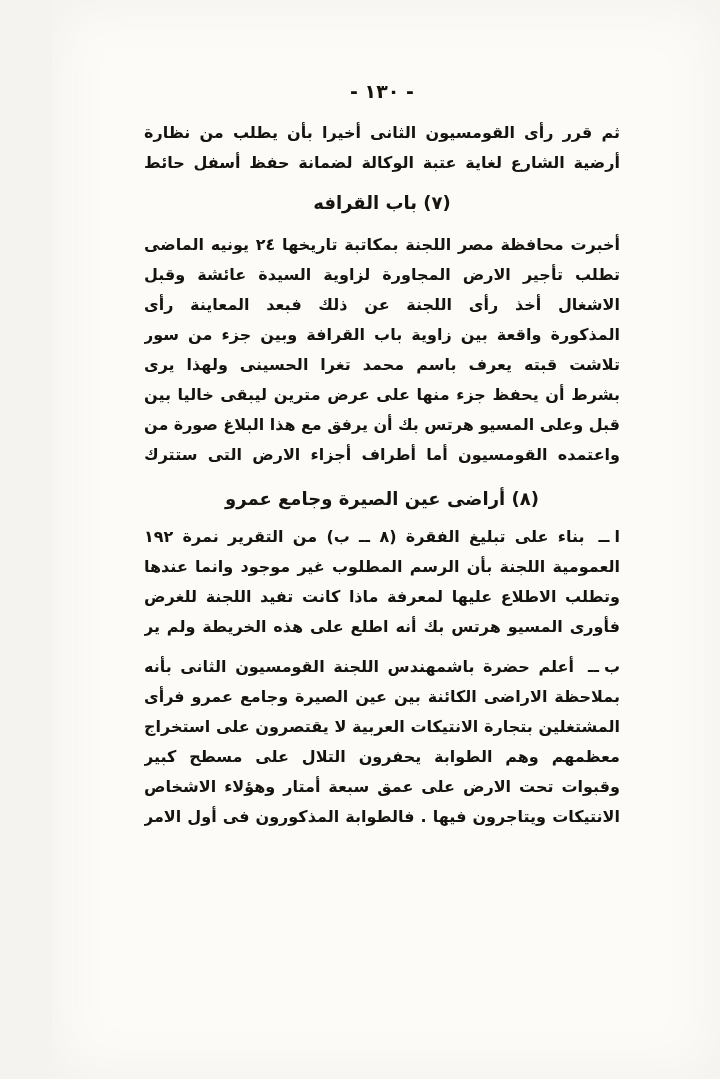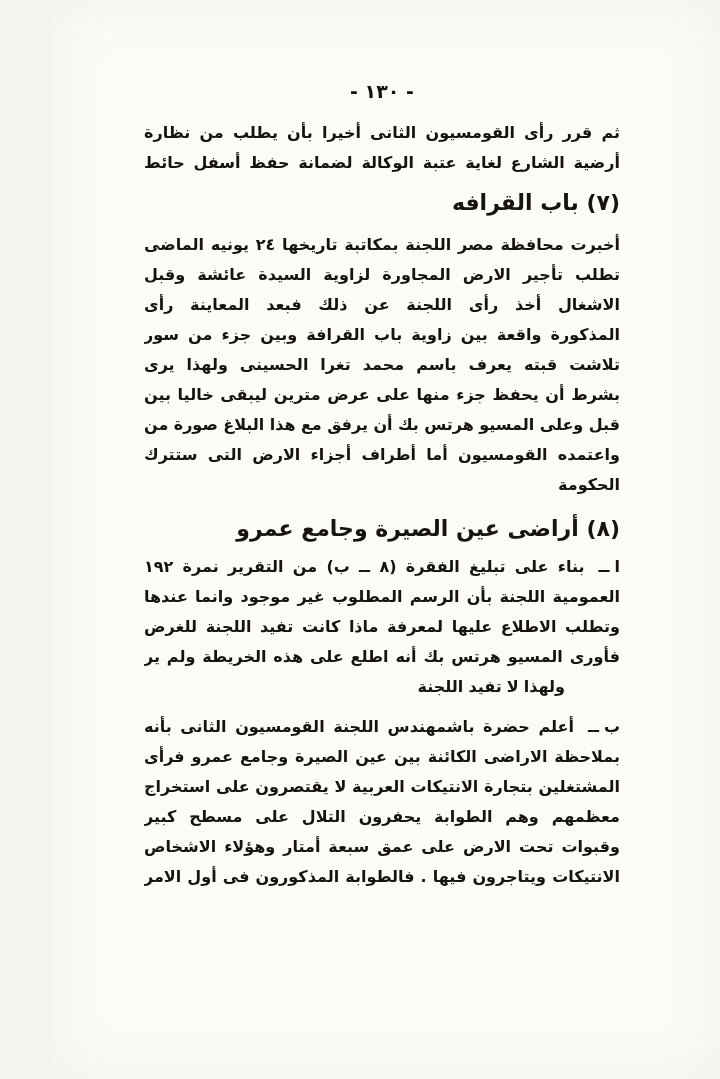--- a/index.html
+++ b/index.html
@@ -34,21 +34,22 @@
   .line {
     text-align: justify;
     text-align-last: justify;
     height: 30px;
     overflow: hidden;
     word-spacing: -0.5px;
   }
   .line.short { text-align-last: right; }
   .line.end-indent { padding-right: 55px; }
   .heading {
-    font-size: 22px;
+    text-align: center;
+    font-size: 18px;
     line-height: 30px;
     margin: 10px 0 12px;
   }
   .heading.h8 { margin: 14px 0 8px; }
   .item { margin: 0; }
   .item + .item { margin-top: 10px; }
   .line.first { display: flex; gap: 14px; }
   .line.first .marker { flex: 0 0 auto; text-align: right; }
   .line.first .itext {
     flex: 1;
@@ -73,34 +74,32 @@
 
   <div class="para">
     <div class="line">أخبرت محافظة مصر اللجنة بمكاتبة تاريخها ٢٤ يونيه الماضى نمرة ٢٢٢٢ بأن الاهالى</div>
     <div class="line">تطلب تأجير الارض المجاورة لزاوية السيدة عائشة وقبل الاقرار على شئ تريد نظارة</div>
     <div class="line">الاشغال أخذ رأى اللجنة عن ذلك فبعد المعاينة رأى القومسيون الثانى أن الارض</div>
     <div class="line">المذكورة واقعة بين زاوية باب القرافة وبين جزء من سور البلد القديم وضريح أثرى</div>
     <div class="line">تلاشت قبته يعرف باسم محمد تغرا الحسينى ولهذا يرى القومسيون أنه يمكن تأجير الارض</div>
     <div class="line">بشرط أن يحفظ جزء منها على عرض مترين ليبقى خاليا بين الارض والآثار التى ذكرت</div>
     <div class="line">قبل وعلى المسيو هرتس بك أن يرفق مع هذا البلاغ صورة من الكروكى الذى خصه</div>
     <div class="line">واعتمده القومسيون أما أطراف أجزاء الارض التى ستترك فضاء فيصير سدها بمعرفة</div>
-    <div class="line short">الحكومة</div>
   </div>
 
   <div class="heading h8">(٨) أراضى عين الصيرة وجامع عمرو</div>
 
   <div class="para item">
     <div class="line first">
       <span class="marker">ا ــ</span>
       <span class="itext">بناء على تبليغ الفقرة (٨ ــ ب) من التقرير نمرة ١٩٢ أعلنت نظارة الاشغال</span>
     </div>
     <div class="line">العمومية اللجنة بأن الرسم المطلوب غير موجود وانما عندها خريطة عن المحاجر</div>
     <div class="line">وتطلب الاطلاع عليها لمعرفة ماذا كانت تفيد اللجنة للغرض المطلوب أم لا</div>
     <div class="line">فأورى المسيو هرتس بك أنه اطلع على هذه الخريطة ولم ير موضحا فيها سوى المحاجر</div>
-    <div class="line short end-indent">ولهذا لا تفيد اللجنة</div>
   </div>
 
   <div class="para item">
     <div class="line first">
       <span class="marker">ب ــ</span>
       <span class="itext">أعلم حضرة باشمهندس اللجنة القومسيون الثانى بأنه فحص المسئلة المتعلقة</span>
     </div>
     <div class="line">بملاحظة الاراضى الكائنة بين عين الصيرة وجامع عمرو فرأى ان الاشخاص</div>
     <div class="line">المشتغلين بتجارة الانتيكات العربية لا يقتصرون على استخراج السباخ فقط بل</div>
     <div class="line">معظمهم وهم الطوابة يحفرون التلال على مسطح كبير ويعملون فيها دهاليز</div>

